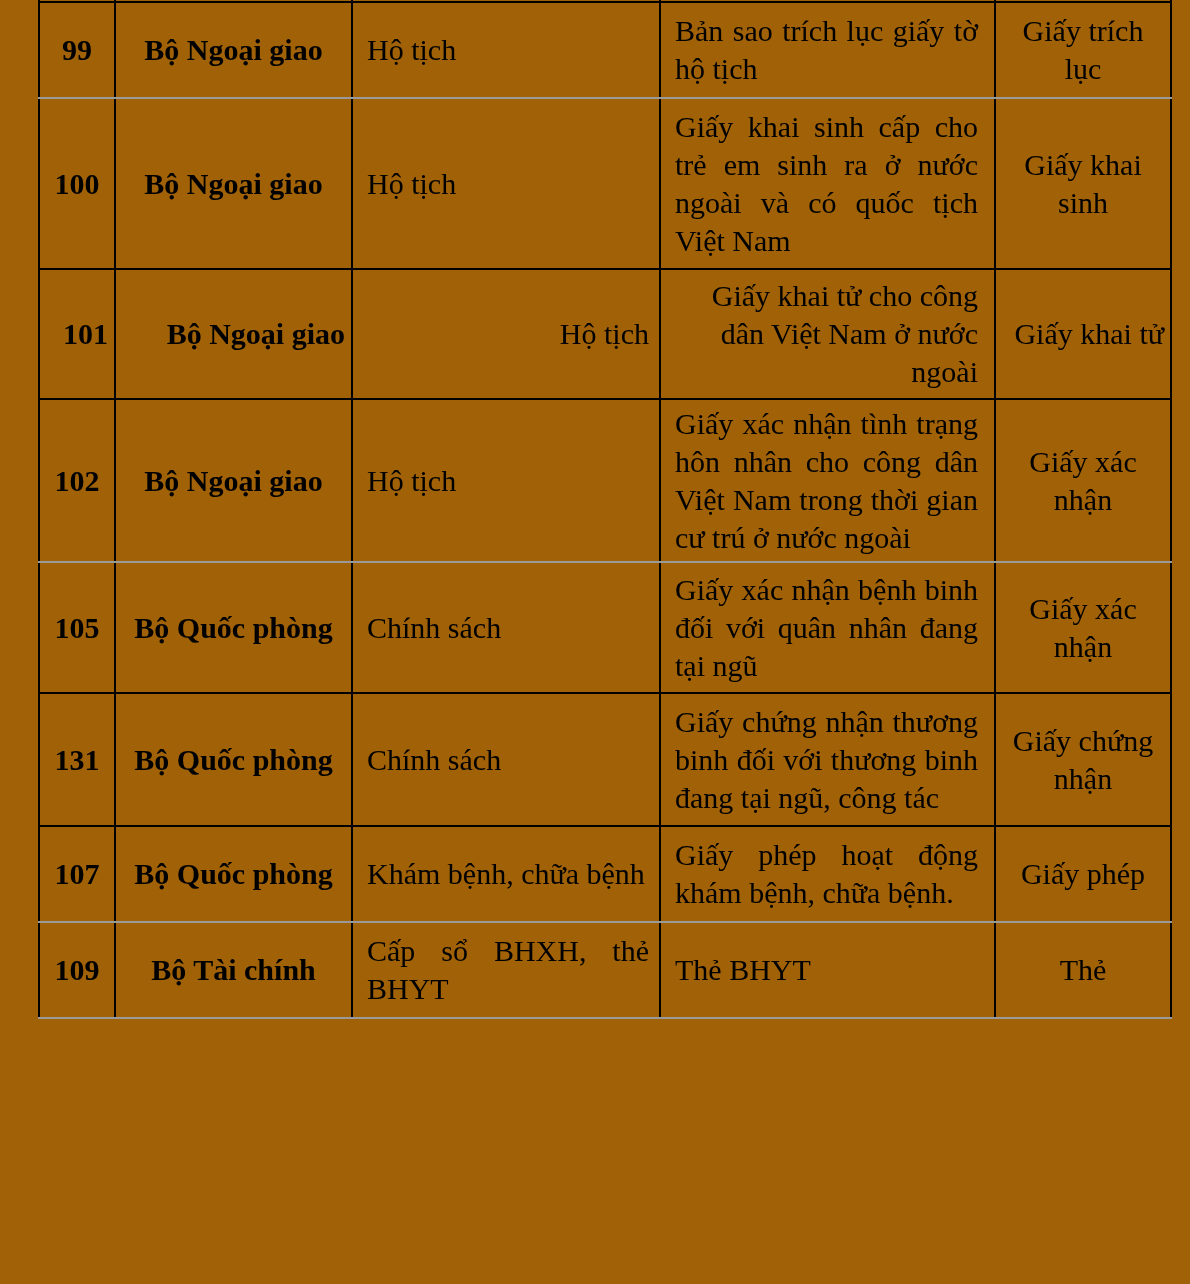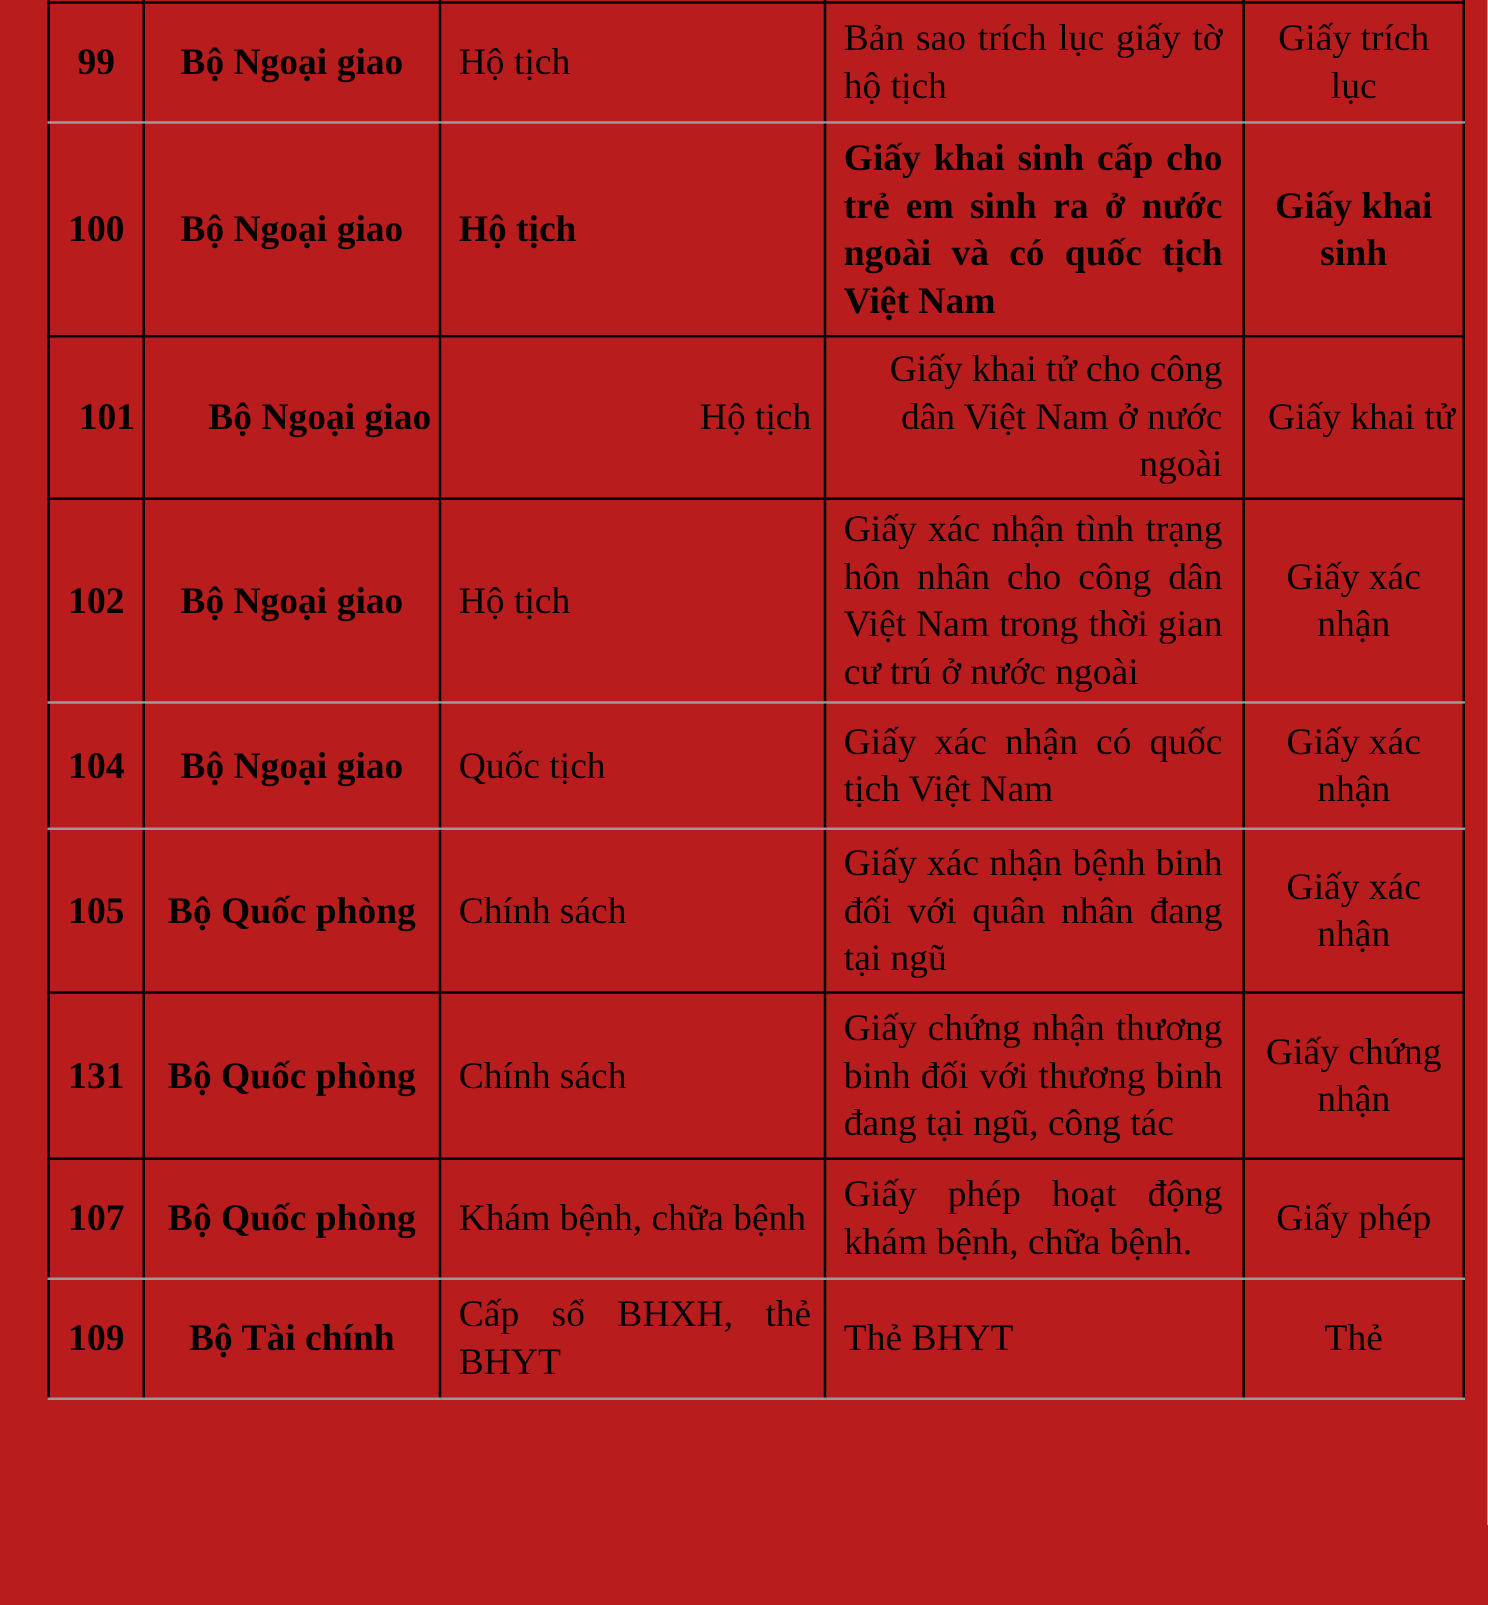--- a/index.html
+++ b/index.html
@@ -1,20 +1,20 @@
 <!DOCTYPE html>
 <html lang="vi"><head>
 <meta charset="utf-8">
 <style>
   html,body{margin:0;padding:0;background:#ffffff;}
   #page{
     position:relative;
     width:1190px;height:1284px;
     overflow:hidden;
-    background:#b91c1c;
+    background:#a16207;
     font-family:"Liberation Serif","DejaVu Serif",serif;
     color:#000000;
   }
   table.doc{
     border-collapse:collapse;
     table-layout:fixed;
     width:1132px;
     margin-left:38px;
     margin-top:0;
   }
@@ -51,21 +51,21 @@
   }
   td.result{
     text-align:center;
     padding-left:6px;
     padding-right:6px;
     margin-left:47px;
   }
   
   tr.r-top td{height:1px;padding:0;border-top:none;}
   tr.r99  td{height:90px;}
-  tr.r100 td{height:165px;font-weight:bold;}
+  tr.r100 td{height:165px;}
   tr.r101 td{height:124px;text-align:right;}
   tr.r102 td{height:157px;}
   tr.r103 td{height:95px;}
   tr.r104 td{height:95px;}
   tr.r105 td{height:125px;}
   tr.r106 td{height:127px;}
   tr.r107 td{height:90px;}
   tr.r108 td{height:95px;}
   tr.r109 td{height:90px;}
   
@@ -120,27 +120,20 @@
 
     <tr class="r102 gray-bottom">
       <td class="no">102</td>
       <td class="ministry">Bộ Ngoại giao</td>
       <td class="field">Hộ tịch</td>
       <td class="document">Giấy xác nhận tình trạng hôn nhân cho công dân Việt Nam trong thời gian cư trú ở nước ngoài</td>
       <td class="result">Giấy xác nhận</td>
     </tr>
 
 
-    <tr class="r104 gray-bottom">
-      <td class="no">104</td>
-      <td class="ministry">Bộ Ngoại giao</td>
-      <td class="field">Quốc tịch</td>
-      <td class="document">Giấy xác nhận có quốc tịch Việt Nam</td>
-      <td class="result">Giấy xác nhận</td>
-    </tr>
 
     <tr class="r105 gray-top">
       <td class="no">105</td>
       <td class="ministry">Bộ Quốc phòng</td>
       <td class="field">Chính sách</td>
       <td class="document">Giấy xác nhận bệnh binh đối với quân nhân đang tại ngũ</td>
       <td class="result">Giấy xác nhận</td>
     </tr>
 
     <tr class="r106">

